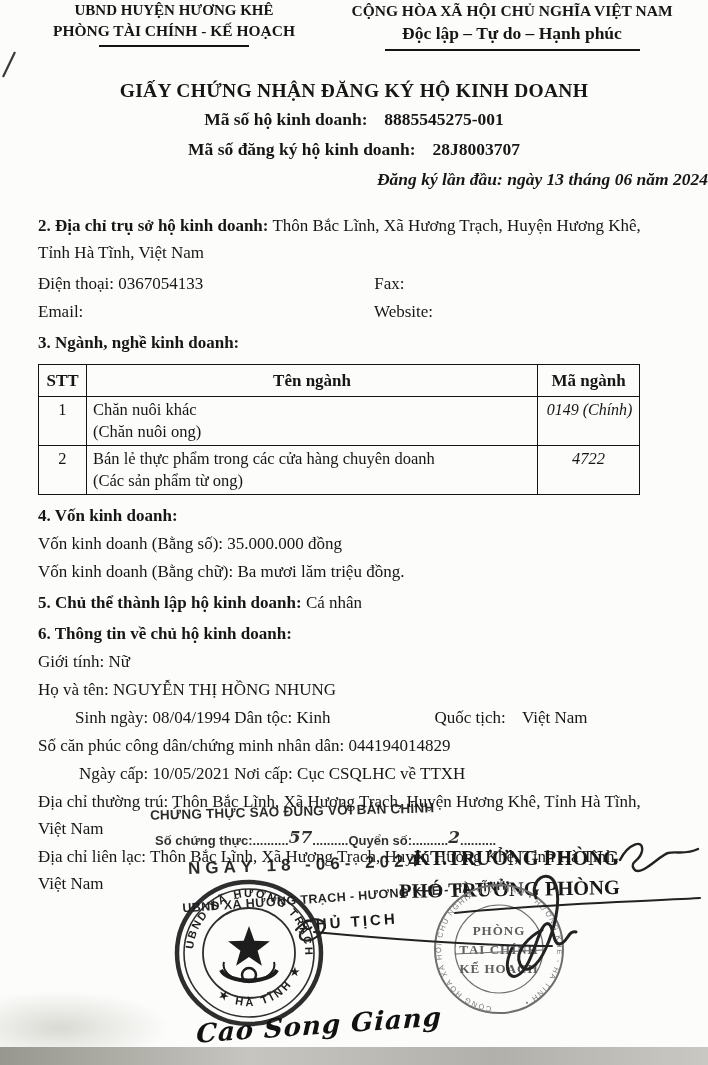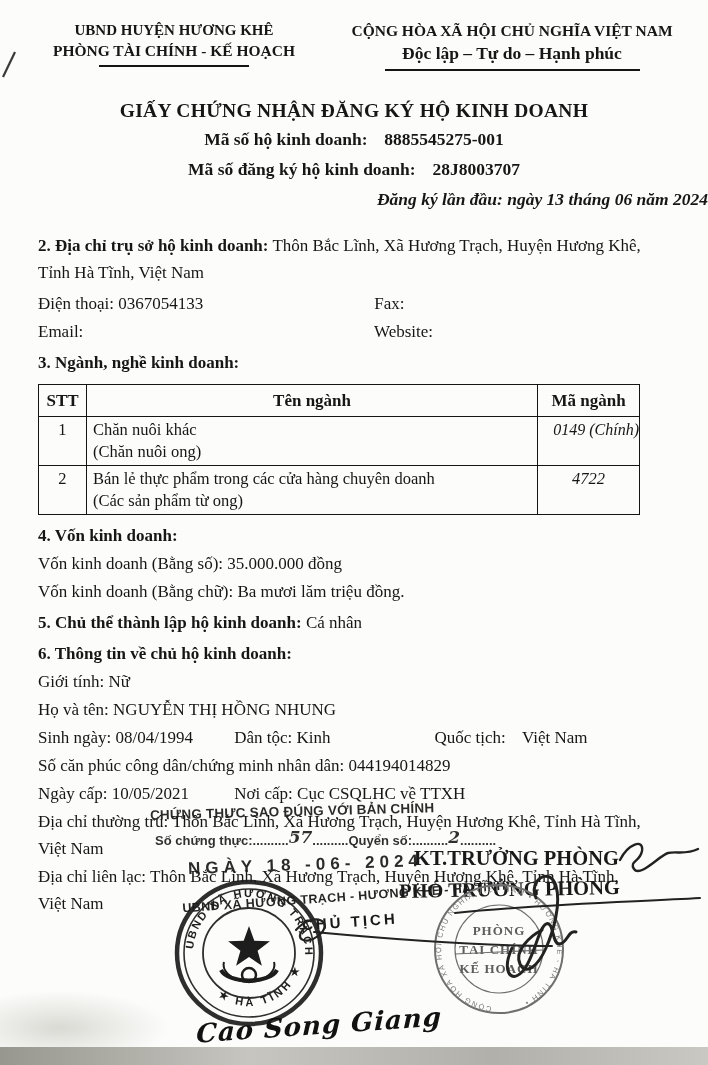--- a/index.html
+++ b/index.html
@@ -5,21 +5,21 @@
   * { margin:0; padding:0; box-sizing:border-box; }
   html,body { background:#ffffff; }
   .page {
     position:relative; width:708px; height:1065px; overflow:hidden;
     background:#fcfcfb; color:#161616;
     font-family:"Liberation Serif", serif; font-size:17px; line-height:27px;
   }
   .bold { font-weight:bold; }
 
   
-  .hdr { display:flex; justify-content:space-between; padding:20px 26px 0 48px; }
+  .hdr { display:flex; justify-content:space-between; padding:0 26px 0 48px; }
   .hdr-left  { width:252px; text-align:center; font-weight:bold; }
   .hdr-left .l1 { font-size:15px; line-height:20px; }
   .hdr-left .l2 { font-size:15.5px; line-height:22px; }
   .hdr-right { width:340px; text-align:center; font-weight:bold; }
   .hdr-right .l1 { font-size:15.5px; line-height:21px; }
   .hdr-right .l2 { font-size:17.5px; line-height:25px; }
   .rule { border-bottom:2px solid #141414; margin:3px auto 0; }
   .rule.left  { width:150px; }
   .rule.right { width:255px; }
 
@@ -27,34 +27,34 @@
   .doc-title { text-align:center; font-weight:bold; font-size:19.5px; margin-top:26px; letter-spacing:.3px; }
   .code-line { text-align:center; font-weight:bold; font-size:17.5px; line-height:30px; }
   .code-line:first-of-type { margin-top:7px; }
   .first-reg { text-align:right; font-weight:bold; font-style:italic; font-size:17.5px; line-height:30px; }
 
   
   .body-txt { padding:14px 62px 0 38px; }
   .row { margin-top:4px; }
   .row.tight { margin-top:1px; }
   .seg-1 { display:inline-block; width:332px; }
-  .seg-a { display:inline-block; width:192px; }
+  .seg-a { display:inline-block; width:192px;text-align:right; }
   .seg-b { display:inline-block; width:196px; }
   .gap-after-colon { display:inline-block; width:8px; }
 
   
   table.industry { border-collapse:collapse; margin-top:8px; width:602px; }
   table.industry th, table.industry td { border:1.6px solid #141414; vertical-align:top; }
   table.industry th { font-size:17px; padding:2px 4px; }
   table.industry td { font-size:16.5px; line-height:22px; padding:2px 6px; }
   .col-stt  { width:48px;  text-align:center; }
   .col-name { width:452px; }
   .col-code { width:102px; text-align:center; }
   td.code-cell { font-style:italic; }
-  td.code-cell.main { text-align:right; padding-left:2px; padding-right:0; font-size:16px; }
+  td.code-cell.main { text-align:center; padding-left:2px; padding-right:0; font-size:16px; }
 
   
   .stamp-layer { position:absolute; inset:0; pointer-events:none; font-family:"Liberation Sans", sans-serif; }
   .st { position:absolute; color:#191919; white-space:nowrap; }
   .cert-l1 { left:150px; top:798px; font-weight:bold; font-size:13.5px; letter-spacing:.2px;
              transform:rotate(-1.5deg); opacity:.92; }
   .cert-l2 { left:155px; top:826px; font-size:13px; font-weight:bold; opacity:.9; }
   .hand { font-family:"DejaVu Serif", serif; font-style:italic; font-weight:bold; font-size:17px; position:relative; top:-2px; }
   .date-stamp { left:188px; top:851px; font-weight:bold; font-size:17px; letter-spacing:5px;
                 transform:rotate(-2deg); opacity:.92; }

